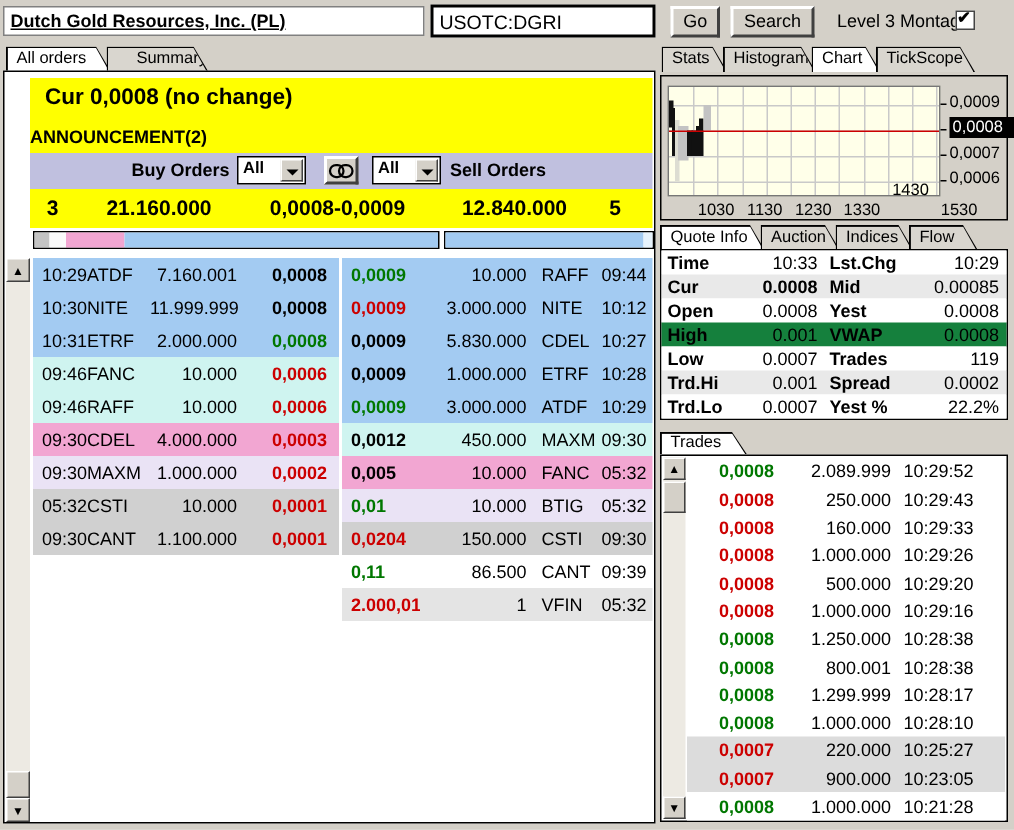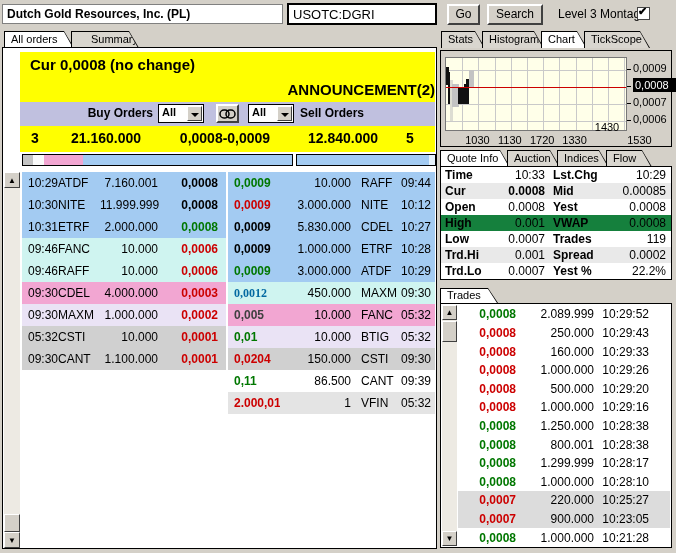--- a/index.html
+++ b/index.html
@@ -82,21 +82,21 @@
   .chartbar { position:absolute; }
   .ylab { position:absolute; font-size:11px; width:44px; }
   .xlab { position:absolute; font-size:11px; transform:translateX(-50%); }
   .ytick { position:absolute; width:4px; height:1px; background:#000; }
 </style>
 </head>
 <body>
 
 <div id="app">
 
-  <div class="abs field" style="left:2px;top:4px;width:281px;height:20px;">Dutch Gold Resources, Inc. (PL)</div>
+  <div class="abs field" style="left:2px;top:4px;width:281px;height:20px;text-decoration:underline;">Dutch Gold Resources, Inc. (PL)</div>
   <input class="abs tickerbox" style="left: 287px; top: 3px; width: 150px; height: 22px;" value="USOTC:DGRI">
   <div class="abs btn3d" style="left:447px;top:4px;width:33px;height:21px;line-height:17px;">Go</div>
   <div class="abs btn3d" style="left:487px;top:4px;width:56px;height:21px;line-height:17px;">Search</div>
   <div class="abs lbl" style="left:558px;top:7px;">Level 3 Montage</div>
   <div class="checkbox" style="left:637px;top:7px;"></div>
 
   <div class="tab active" style="left:4px;top:31px;width:70px;">
     <span>All orders</span>
     </div>
   <div class="tab" style="left:71px;top:31px;width:68px;text-align:right;">
@@ -113,21 +113,21 @@
     <span>Chart</span>
     </div>
   <div class="tab" style="left:584px;top:31px;width:66px;">
     <span>TickScope</span>
     </div>
 
   <div class="panel" style="left:2px;top:47px;width:435px;height:502px;"></div>
 
   <div class="abs" id="yellow-header" style="left: 20px; top: 52px; width: 415px; height: 50px; background: rgb(255, 255, 0);">
     <div class="abs" style="left:10px;top:4px;font-size:15px;font-weight:bold;">Cur 0,0008 (no change)</div>
-    <div class="abs" style="left:0;bottom:4px;width:100%;text-align:right;font-size:15px;font-weight:bold;">ANNOUNCEMENT(2)</div>
+    <div class="abs" style="left:0;bottom:4px;width:100%;text-align:left;font-size:12px;font-weight:bold;">ANNOUNCEMENT(2)</div>
   </div>
 
   <div class="abs" id="filter-bar" style="left: 20px; top: 102px; width: 415px; height: 24px; background: rgb(192, 192, 223);">
     <div class="abs" style="left:0;top:4px;width:133px;text-align:right;font-size:12px;font-weight:bold;">Buy Orders</div>
     <div class="fsel" style="left:138px;top:2px;width:46px;">
       <span class="val">All</span>
       <span class="drop"></span>
     </div>
     <div class="abs btn3d" style="left:196px;top:2px;width:23px;height:19px;">
       <svg width="17" height="11" style="margin-top:3px;">
@@ -247,27 +247,27 @@
         <span class="s-mm">ETRF</span>
         <span class="s-time">10:28</span>
       </div>
       <div class="orow" style="background: rgb(163, 203, 242);">
         <span class="s-price" style="color: rgb(0, 119, 0);">0,0009</span>
         <span class="s-size">3.000.000</span>
         <span class="s-mm">ATDF</span>
         <span class="s-time">10:29</span>
       </div>
       <div class="orow" style="background: rgb(207, 244, 240);">
-        <span class="s-price" style="color: #0369a1; font-family: Liberation Serif, serif;">0,0012</span>
+        <span class="s-price" style="color: #000000;">0,0012</span>
         <span class="s-size">450.000</span>
         <span class="s-mm">MAXM</span>
         <span class="s-time">09:30</span>
       </div>
       <div class="orow" style="background: rgb(242, 166, 210);">
-        <span class="s-price" style="color: #404040;">0,005</span>
+        <span class="s-price" style="color: #000000;">0,005</span>
         <span class="s-size">10.000</span>
         <span class="s-mm">FANC</span>
         <span class="s-time">05:32</span>
       </div>
       <div class="orow" style="background: rgb(234, 227, 245);">
         <span class="s-price" style="color: rgb(0, 119, 0);">0,01</span>
         <span class="s-size">10.000</span>
         <span class="s-mm">BTIG</span>
         <span class="s-time">05:32</span>
       </div>
@@ -322,21 +322,21 @@
   <div class="ytick" style="left: 186px; top: 18px;"></div>
       <div class="ylab" style="left: 192px; top: 11px;">0,0009</div>
       <div class="ytick" style="left: 186px; top: 35px;"></div>
       <div class="ylab" style="left: 192px; top: 27px; background: rgb(0, 0, 0); color: rgb(255, 255, 255); padding: 1px 2px;">0,0008</div>
       <div class="ytick" style="left: 186px; top: 52px;"></div>
       <div class="ylab" style="left: 192px; top: 45px;">0,0007</div>
       <div class="ytick" style="left: 186px; top: 69px;"></div>
       <div class="ylab" style="left: 192px; top: 62px;">0,0006</div>
       <div class="xlab" style="left: 36.4px; top: 83px;">1030</div>
       <div class="xlab" style="left: 68.8px; top: 83px;">1130</div>
-      <div class="xlab" style="left: 101.2px; top: 83px;">1720</div>
+      <div class="xlab" style="left: 101.2px; top: 83px;">1230</div>
       <div class="xlab" style="left: 133.6px; top: 83px;">1330</div>
       <div class="xlab" style="left: 166px; top: 70px;">1430</div>
       <div class="xlab" style="left: 198.4px; top: 83px;">1530</div>
     </div>
 
   <div class="tab active" style="left:440px;top:150px;width:70px;">
     <span>Quote Info</span>
     </div>
   <div class="tab" style="left:507px;top:150px;width:53px;">
     <span>Auction</span>

